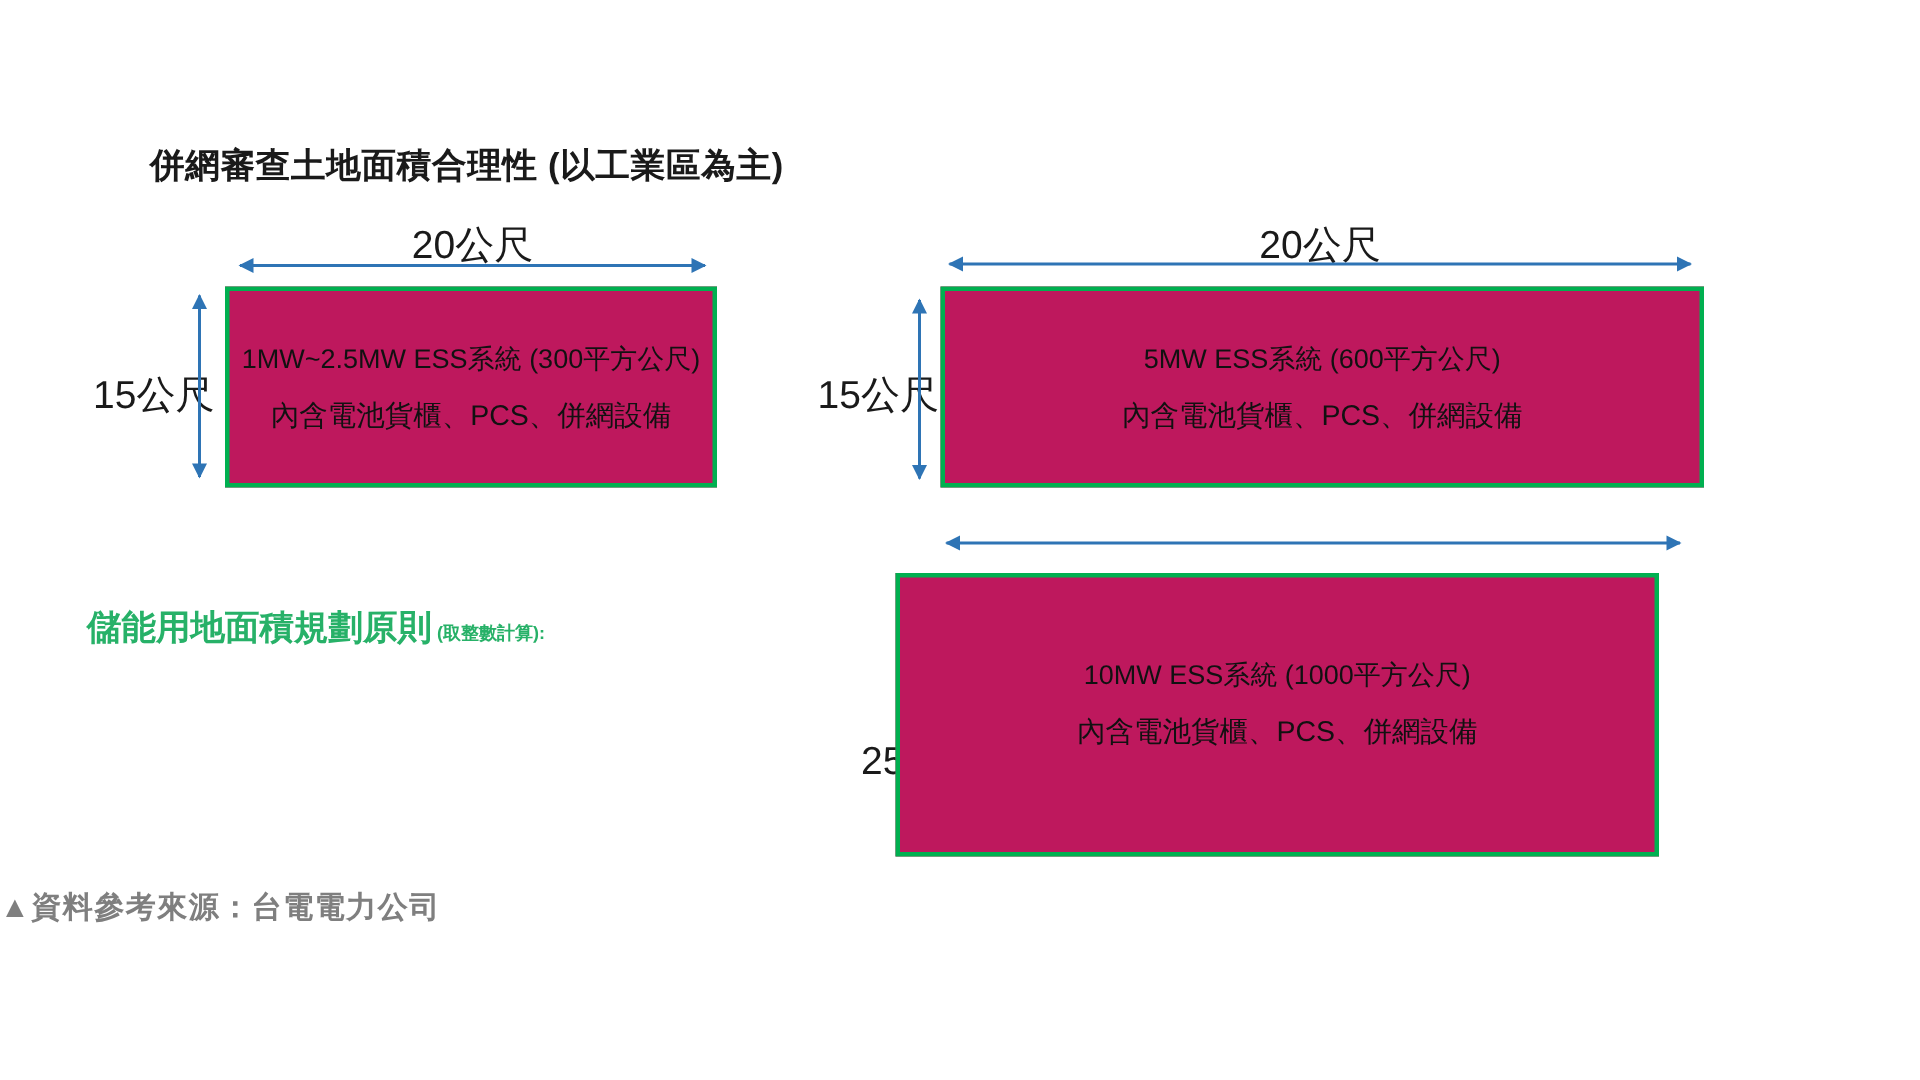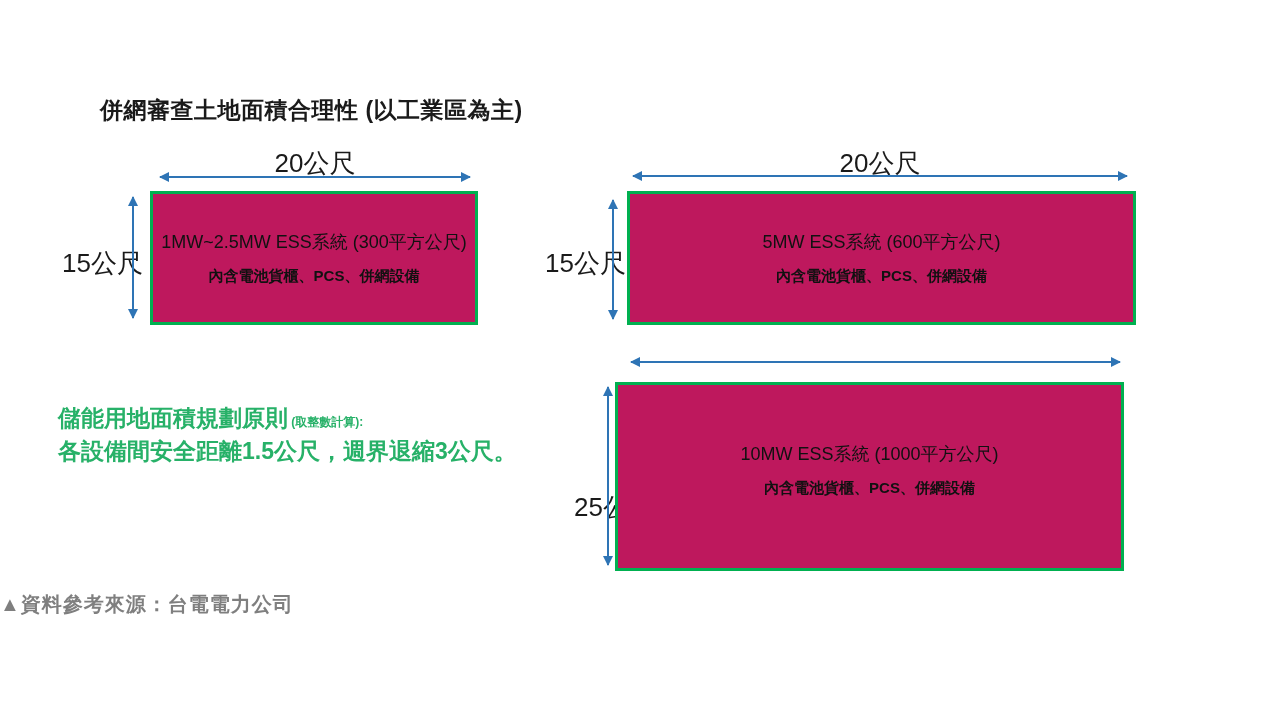--- a/index.html
+++ b/index.html
@@ -66,21 +66,21 @@
   .ess-box {
     position:absolute;
     border:3px solid var(--green);
     background:#be185d;
     display:flex; flex-direction:column;
     align-items:center; justify-content:center;
     row-gap:13px;
     text-align:center;
   }
   .ess-line1 { font-size:18px; font-weight:500; color:#111; white-space:nowrap; }
-  .ess-line2 { font-size:15px; font-weight:700; color:#111; white-space:nowrap; }
+  .ess-line2 { font-size:19px; font-weight:400; color:#111; white-space:nowrap; }
   
   .note {
     position:absolute; left:58px; top:404px;
     color:var(--note-green); font-weight:700;
     line-height:29px; white-space:nowrap;
   }
   .note-big { font-size:23px; }
   .note-small { font-size:12px; }
   
   .caption {
@@ -110,27 +110,26 @@
   <div class="dim-label" style="left:545px; top:246px; width:60px;">15公尺</div>
   <div class="v-arrow" style="left:612px; top:200px; height:119px;"></div>
   <div class="ess-box" style="left:627px; top:191px; width:509px; height:134px;">
     <div class="ess-line1">5MW ESS系統 (600平方公尺)</div>
     <div class="ess-line2">內含電池貨櫃、PCS、併網設備</div>
   </div>
 
   <div class="h-arrow" style="left:631px; top:361px; width:489px;"></div>
   <div class="dim-label" style="left:530px; top:490px; width:60px;margin-left:44px;">25公尺</div>
   <div class="v-arrow" style="left:607px; top:387px; height:178px;"></div>
-  <div class="ess-box" style="left:615px; top:382px; width:509px; height:189px; padding-bottom:14px;">
+  <div class="ess-box" style="left:597px; top:382px; width:509px; height:189px; padding-bottom:14px;">
     <div class="ess-line1">10MW ESS系統 (1000平方公尺)</div>
     <div class="ess-line2">內含電池貨櫃、PCS、併網設備</div>
   </div>
 
   <div class="note">
     <div>
       <span class="note-big">儲能用地面積規劃原則</span><span class="note-small"> (取整數計算):</span>
     </div>
-    <div class="note-big">各設備間安全距離1.5公尺，週界退縮3公尺。</div>
   </div>
 
   <div class="caption">▲資料參考來源：台電電力公司</div>
 
 </div>
 
 </body></html>

